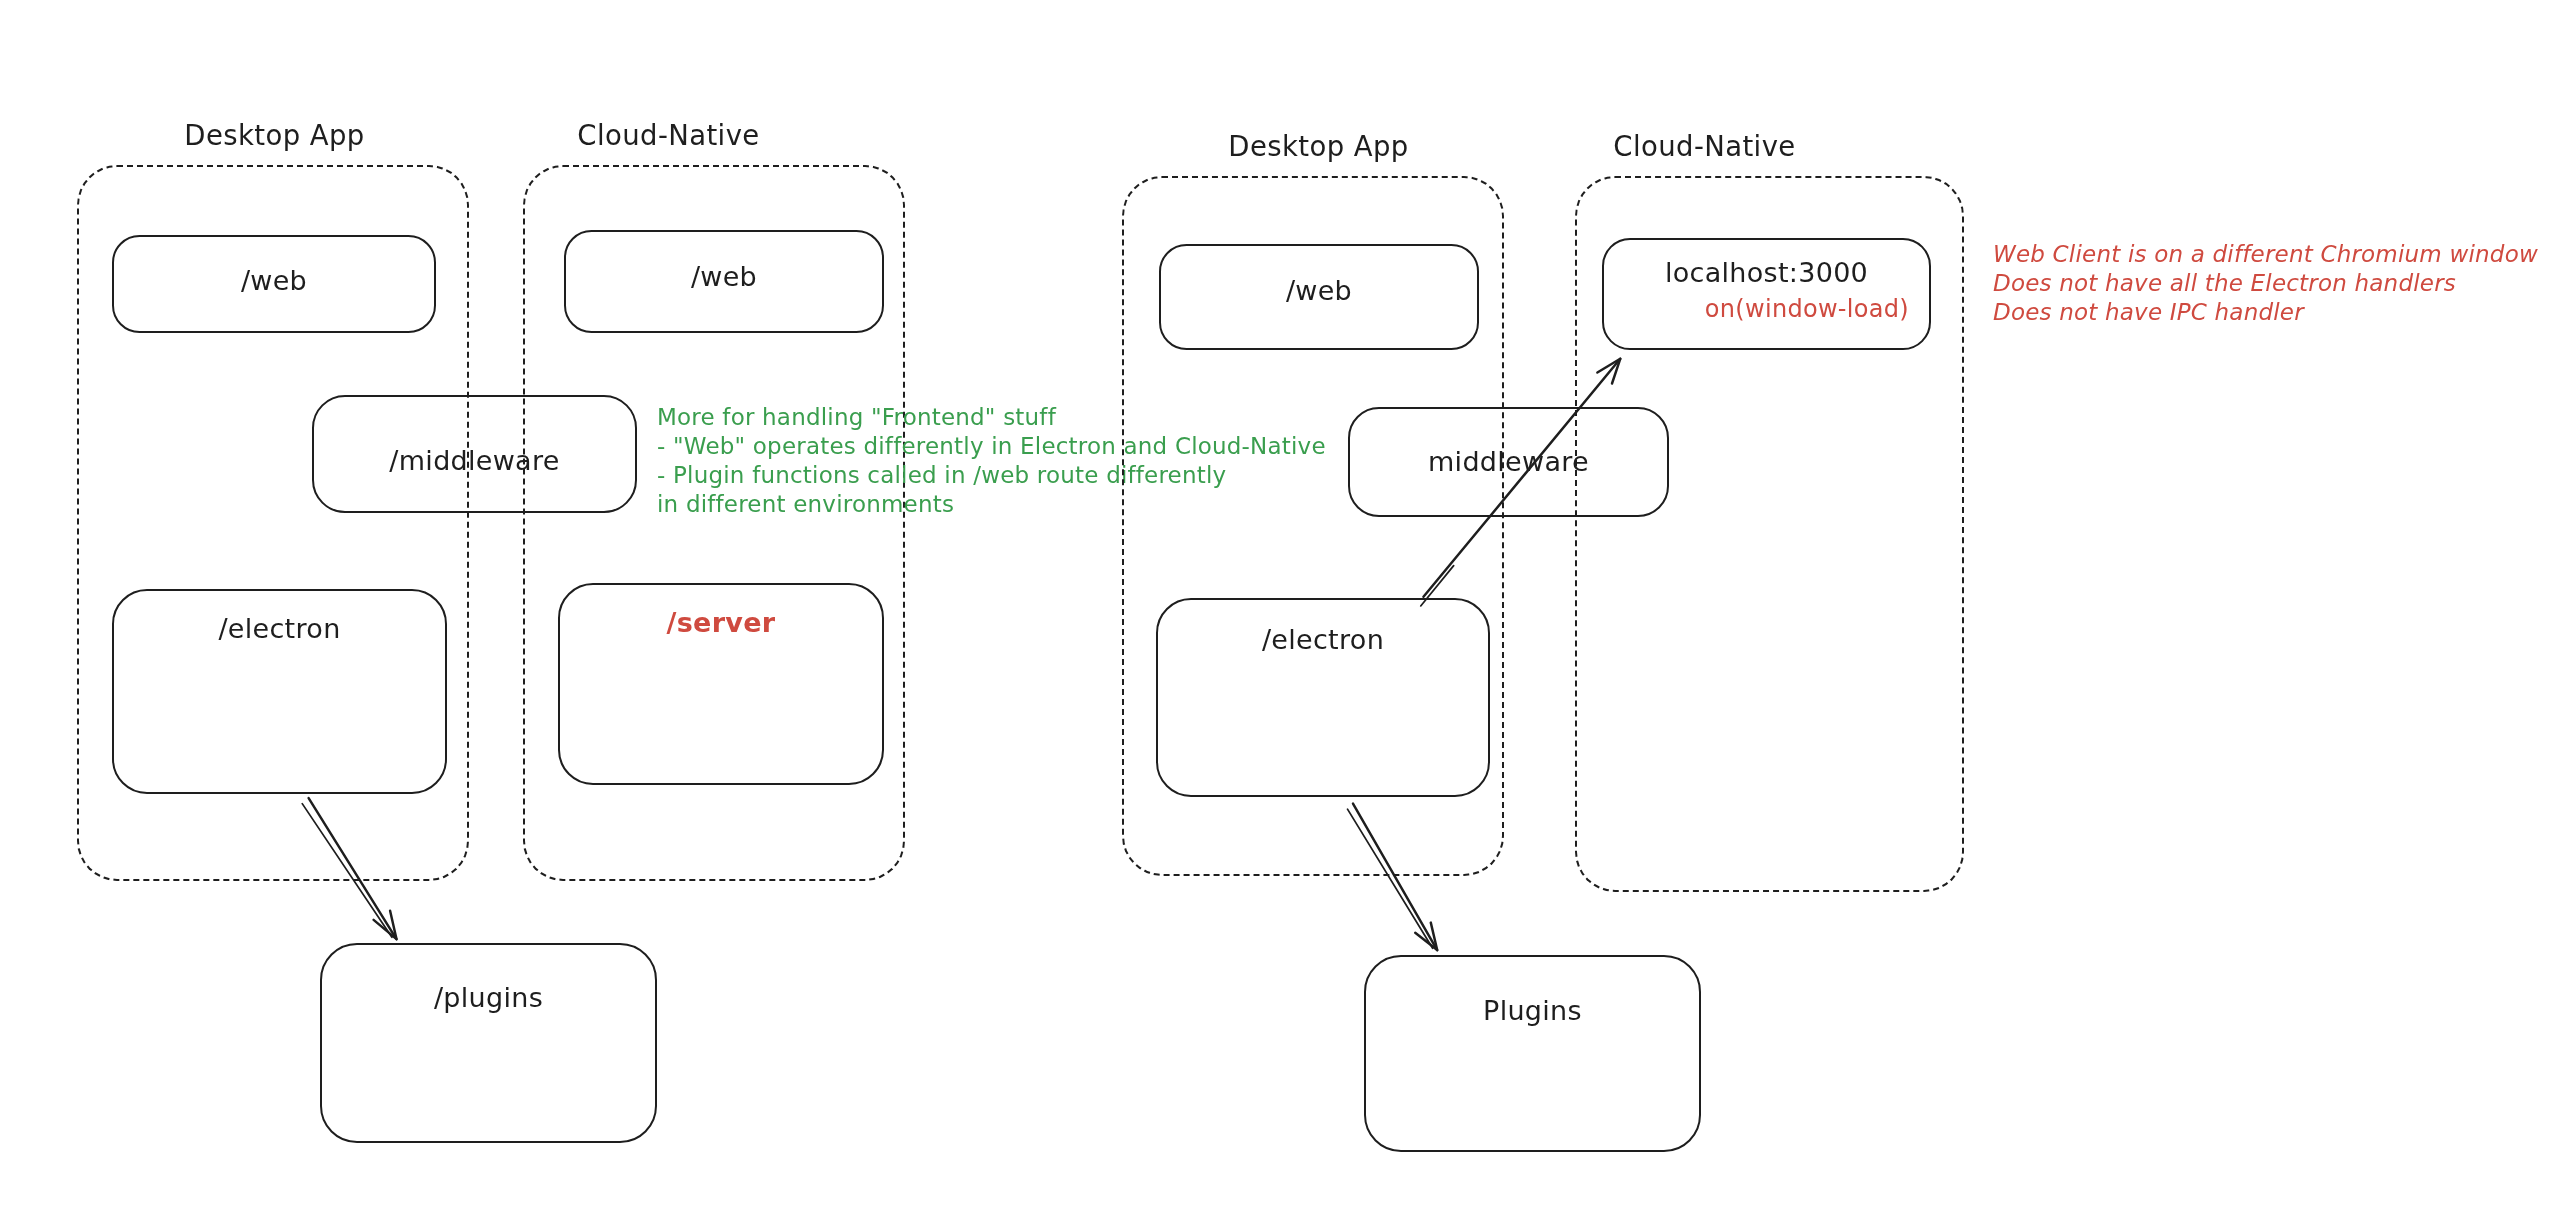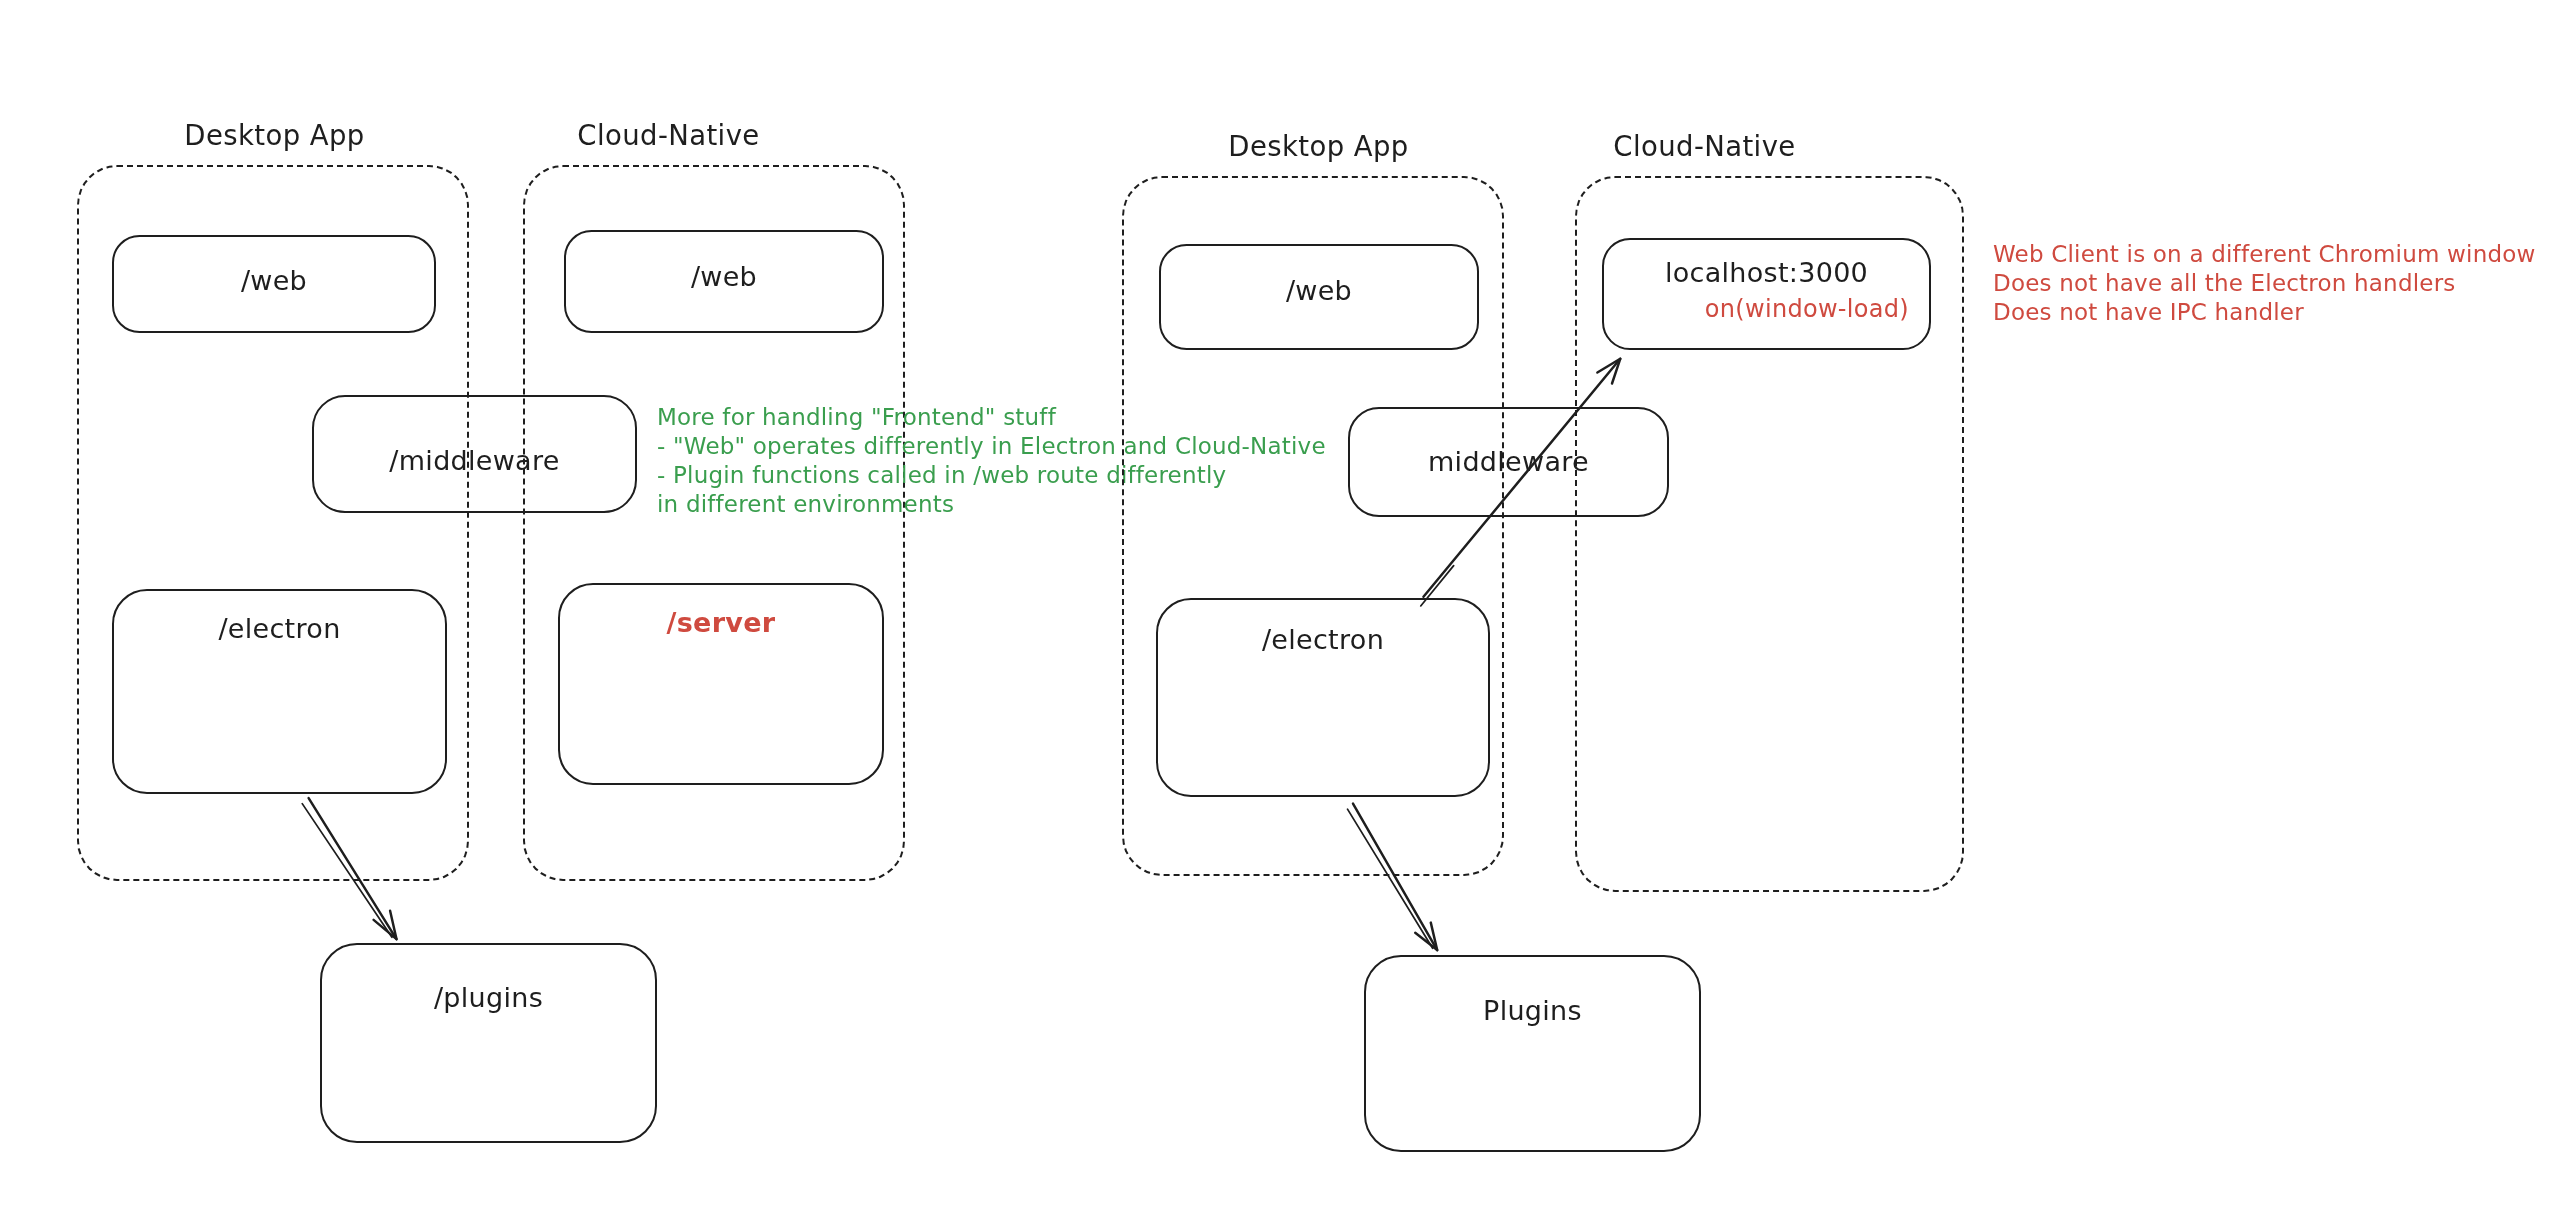--- a/index.html
+++ b/index.html
@@ -40,21 +40,21 @@
   }
   .red-text{color:var(--red);}
   .note{
     position:absolute;
     font-size:23px;
     line-height:29px;
     letter-spacing:0.2px;
     white-space:nowrap;
   }
   .note.green{color:var(--green);}
-  .note.red{color:var(--red);}
+  .note.red{color:var(--red);font-style:italic;}
   svg.arrows{
     position:absolute;
     left:0;top:0;
     pointer-events:none;
     z-index:5;
   }
   svg.arrows path{
     stroke:var(--ink);
     stroke-width:2.7;
     fill:none;

